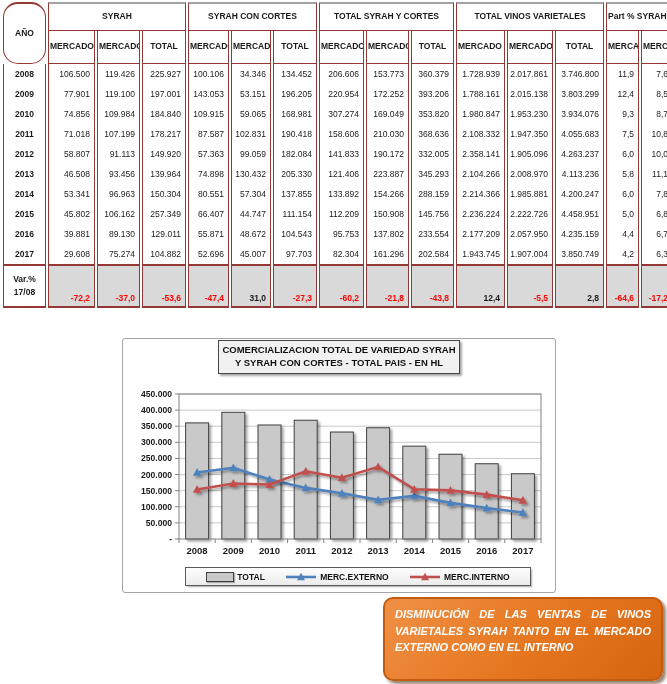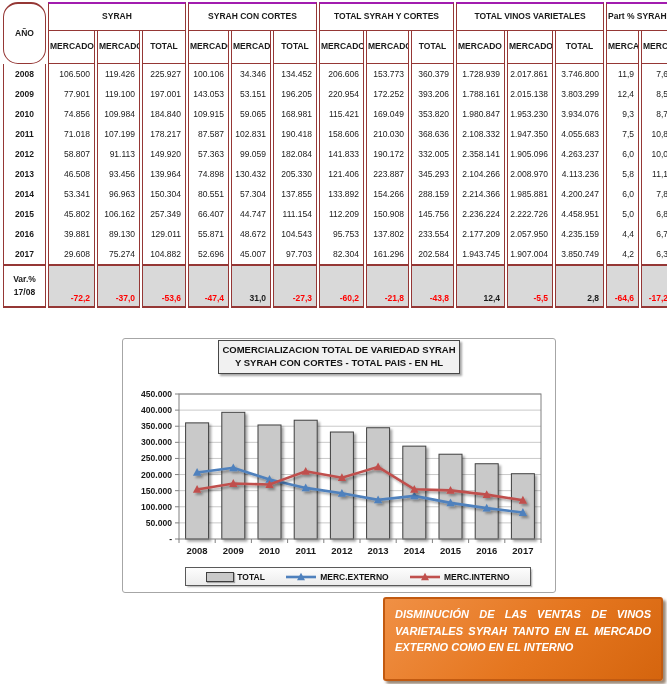--- a/index.html
+++ b/index.html
@@ -10,21 +10,21 @@
   table.report{position:absolute;left:1px;top:2px;width:664px;
     border-collapse:separate;border-spacing:2px 0;table-layout:fixed;
     background:#fff;}
   table.report th,table.report td{
     border-left:1.4px solid #953735;border-right:1.4px solid #953735;
     font-size:8.5px;color:#1a1a1a;overflow:hidden;white-space:nowrap;}
   table.report thead th{font-weight:bold;text-align:center;vertical-align:middle;
     line-height:1.1;}
   th.year-head{border-top:2px solid #953735;border-bottom:1.6px solid #953735;
     font-size:9px;border-radius:15px;}
-  th.grp{border-top:2px solid #a21caf;border-bottom:1.4px solid #953735;height:24px;margin-left:14px;}
+  th.grp{border-top:2px solid #a3a3a3;border-bottom:1.4px solid #953735;height:24px;margin-left:14px;}
   th.sub{border-bottom:1.6px solid #953735;height:30px;font-size:8px;}
   td.year{font-weight:bold;text-align:center;font-size:9px;height:18px;}
   td.val{text-align:right;padding-right:4px;font-size:8.5px;height:18px;}
   tr.var-row th.var-label{border-top:2px solid #953735;border-bottom:2.4px solid #953735;
     background:#fff;font-weight:bold;font-size:8.5px;height:36px;
     line-height:1.5;margin-top:44px;}
   tr.var-row td{border-top:2px solid #953735;border-bottom:2.4px solid #953735;
     background:#D9D9D9;font-weight:bold;text-align:right;padding-right:4px;
     vertical-align:bottom;padding-bottom:3px;font-size:8.5px;height:36px;}
   tr.var-row td.neg{color:#FF0000;}
@@ -44,21 +44,21 @@
     display:flex;align-items:center;justify-content:space-evenly;}
   .legend-item{display:flex;align-items:center;gap:3px;}
   .legend-item .lbl{font-size:8.5px;font-weight:bold;color:#111;}
   .sw-bar{display:inline-block;width:26px;height:8px;background:#C9C9C9;
     border:1px solid #3f3f3f;box-shadow:1px 1px 1px rgba(0,0,0,0.3);}
 
   
   .callout{position:absolute;left:383px;top:597px;width:280px;height:84px;
     box-sizing:border-box;
     background:linear-gradient(135deg,#F09045 0%,#E5761F 55%,#D5650E 100%);
-    border:2.5px solid #C25A10;border-radius:3px;
+    border:2.5px solid #C25A10;border-radius:10px;
     box-shadow:3px 3px 3px rgba(70,35,0,0.55);
     color:#fff;font-weight:bold;font-style:italic;
     font-size:11px;line-height:1.5;text-align:justify;
     padding:7px 10px;}
 </style>
 </head>
 <body>
 
 <div class="stage">
 
@@ -142,21 +142,21 @@
           <td class="val">8,5</td>
         </tr>
         <tr>
           <td class="year">2010</td>
           <td class="val">74.856</td>
           <td class="val">109.984</td>
           <td class="val">184.840</td>
           <td class="val">109.915</td>
           <td class="val">59.065</td>
           <td class="val">168.981</td>
-          <td class="val">115.421</td>
+          <td class="val">307.274</td>
           <td class="val">169.049</td>
           <td class="val">353.820</td>
           <td class="val">1.980.847</td>
           <td class="val">1.953.230</td>
           <td class="val">3.934.076</td>
           <td class="val">9,3</td>
           <td class="val">8,7</td>
         </tr>
         <tr>
           <td class="year">2011</td>

